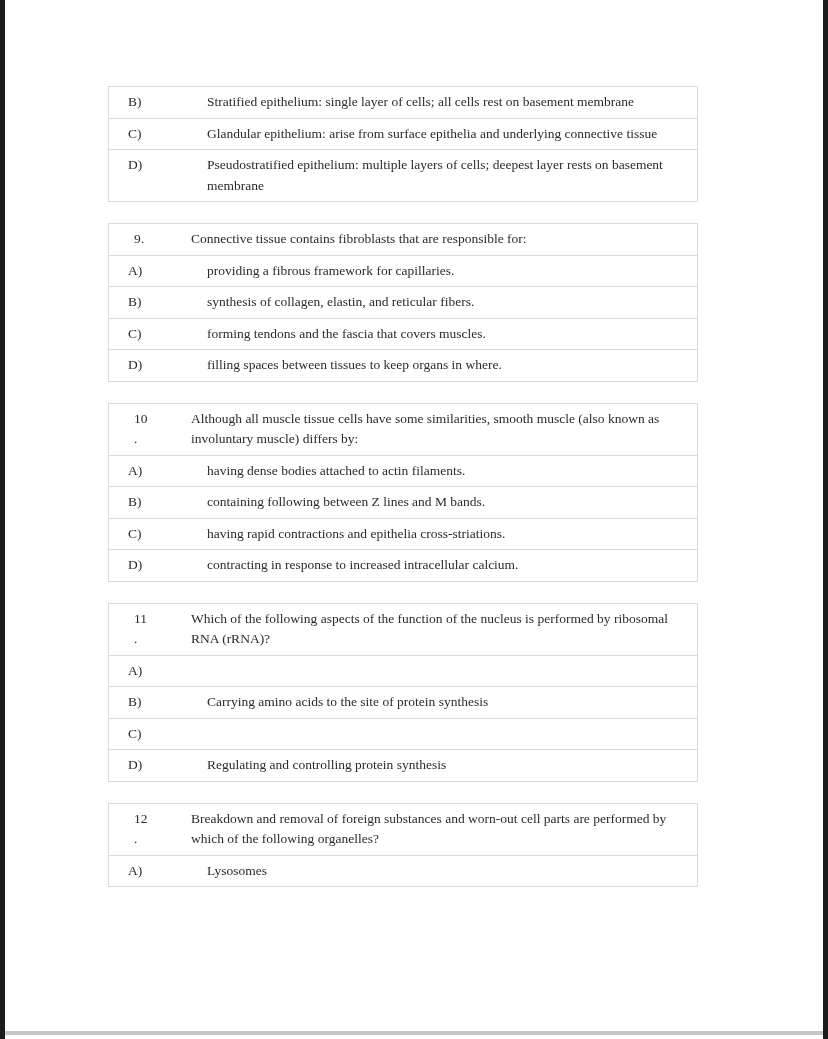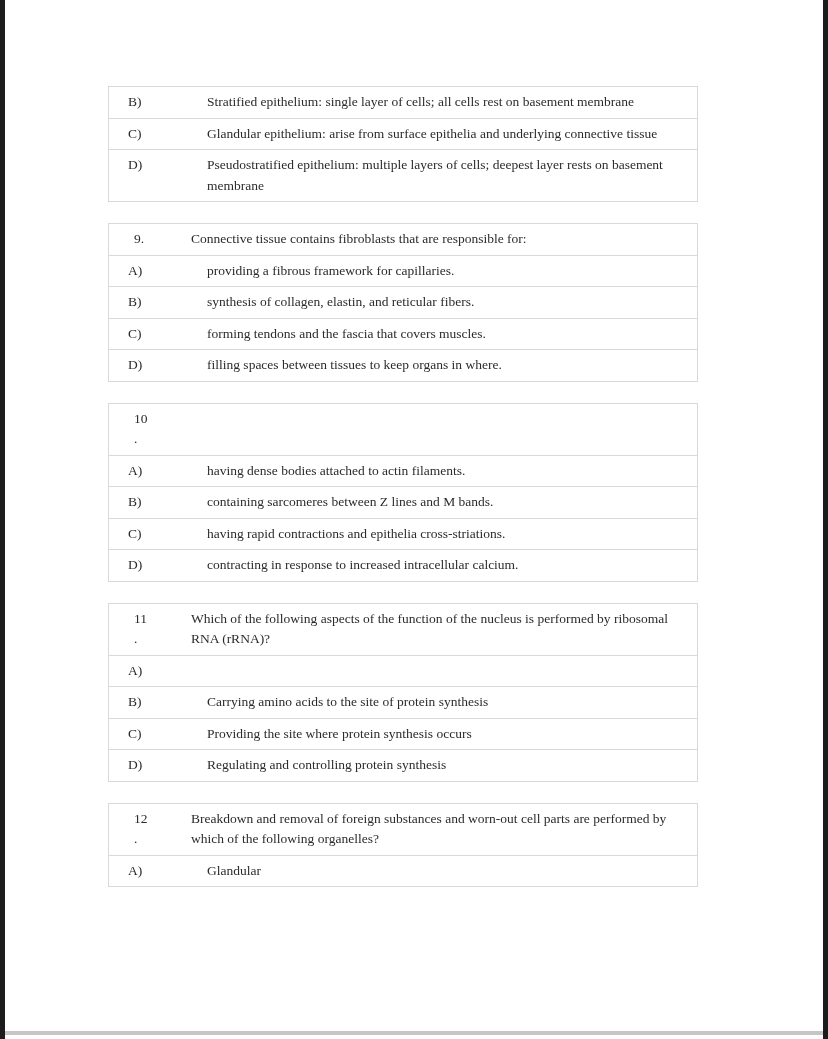--- a/index.html
+++ b/index.html
@@ -114,28 +114,29 @@
     <div class="row">
       <div class="cell-optlabel">D)</div>
       <div class="cell-text">filling spaces between tissues to keep organs in where.</div>
     </div>
   </div>
 
   <div class="qtable">
     <div class="row">
       <div class="cell-num">10
 .</div>
+      <div class="cell-text">Although all muscle tissue cells have some similarities, smooth muscle (also known as involuntary muscle) differs by:</div>
     </div>
     <div class="row">
       <div class="cell-optlabel">A)</div>
       <div class="cell-text">having dense bodies attached to actin filaments.</div>
     </div>
     <div class="row">
       <div class="cell-optlabel">B)</div>
-      <div class="cell-text">containing sarcomeres between Z lines and M bands.</div>
+      <div class="cell-text">containing following between Z lines and M bands.</div>
     </div>
     <div class="row">
       <div class="cell-optlabel">C)</div>
       <div class="cell-text">having rapid contractions and epithelia cross-striations.</div>
     </div>
     <div class="row">
       <div class="cell-optlabel">D)</div>
       <div class="cell-text">contracting in response to increased intracellular calcium.</div>
     </div>
   </div>
@@ -148,33 +149,32 @@
     </div>
     <div class="row">
       <div class="cell-optlabel">A)</div>
     </div>
     <div class="row">
       <div class="cell-optlabel">B)</div>
       <div class="cell-text">Carrying amino acids to the site of protein synthesis</div>
     </div>
     <div class="row">
       <div class="cell-optlabel">C)</div>
-      <div class="cell-text">Providing the site where protein synthesis occurs</div>
     </div>
     <div class="row">
       <div class="cell-optlabel">D)</div>
       <div class="cell-text">Regulating and controlling protein synthesis</div>
     </div>
   </div>
 
   <div class="qtable">
     <div class="row">
       <div class="cell-num">12
 .</div>
       <div class="cell-text">Breakdown and removal of foreign substances and worn-out cell parts are performed by which of the following organelles?</div>
     </div>
     <div class="row">
       <div class="cell-optlabel">A)</div>
-      <div class="cell-text">Glandular</div>
+      <div class="cell-text">Lysosomes</div>
     </div>
   </div>
 
 </div>
 
 </body></html>

